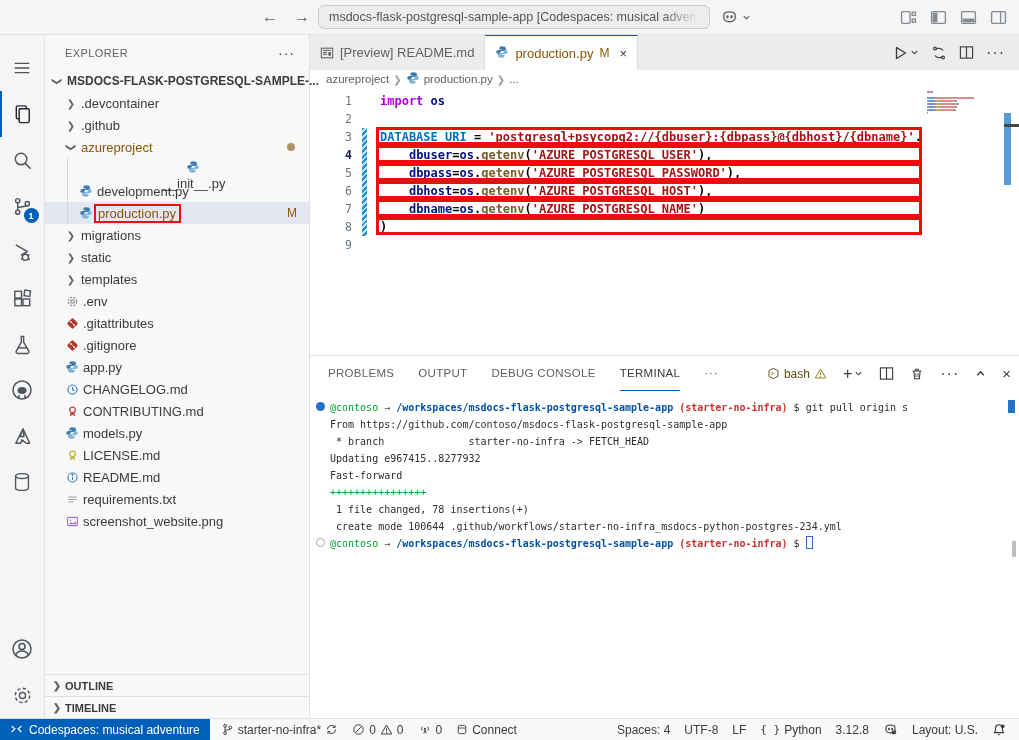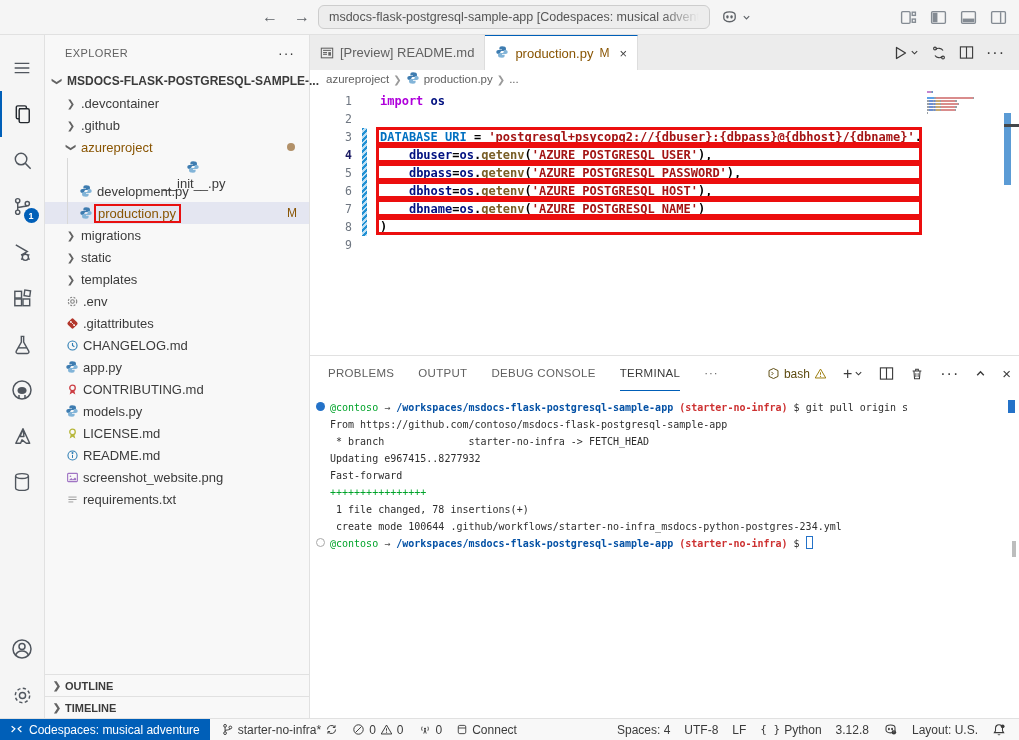--- a/index.html
+++ b/index.html
@@ -301,35 +301,46 @@
               <rect x="3" y="3" width="10" height="10" rx="2" transform="rotate(45 8 8)" fill="#b3372c"></rect>
               <circle cx="6" cy="6" r="1.1" fill="#fff"></circle>
               <circle cx="10" cy="10" r="1.1" fill="#fff"></circle>
               <path d="M6.7 6.7l2.6 2.6" stroke="#fff" stroke-width="1"></path>
             </svg>
           </span>
           <span class="lbl">.gitattributes</span>
         </div>
         <div class="trow" style="padding-left: 18px;">
           <span class="ficon">
+            <svg width="13" height="13" viewBox="0 0 16 16">
+              <rect x="3" y="3" width="10" height="10" rx="2" transform="rotate(45 8 8)" fill="#b3372c"></rect>
+              <circle cx="6" cy="6" r="1.1" fill="#fff"></circle>
+              <circle cx="10" cy="10" r="1.1" fill="#fff"></circle>
+              <path d="M6.7 6.7l2.6 2.6" stroke="#fff" stroke-width="1"></path>
+            </svg>
+          </span>
+          <span class="lbl">.gitignore</span>
+        </div>
+        <div class="trow" style="padding-left: 18px;">
+          <span class="ficon">
+            <svg width="14" height="14" viewBox="0 0 16 16">
+              <path d="M8 1.5c-2.2 0-3 .9-3 2.2V5h3v.8H3.9C2.5 5.8 1.5 6.7 1.5 8s1 2.2 2.4 2.2H6V8.7C6 7.6 7 6.8 8.2 6.8h2.6c1 0 1.7-.8 1.7-1.8V3.7c0-1.3-1.3-2.2-4.5-2.2z" fill="#3e7cb0"></path>
+              <path d="M8 14.5c2.2 0 3-.9 3-2.2V11H8v-.8h4.1c1.4 0 2.4-.9 2.4-2.2s-1-2.2-2.4-2.2H10v1.5c0 1.1-1 1.9-2.2 1.9H5.2c-1 0-1.7.8-1.7 1.8v1.3c0 1.3 1.3 2.2 4.5 2.2z" fill="#82b4d8"></path>
+            </svg>
+          </span>
+          <span class="lbl">app.py</span>
+        </div>
+        <div class="trow" style="padding-left: 18px;">
+          <span class="ficon">
             <svg width="13" height="13" viewBox="0 0 16 16" fill="none" stroke="#2d7db3" stroke-width="1.4">
               <circle cx="8" cy="8" r="5.6"></circle>
               <path d="M8 4.8V8l2.3 1.6"></path>
             </svg>
           </span>
           <span class="lbl">CHANGELOG.md</span>
-        </div>
-        <div class="trow" style="padding-left: 18px;">
-          <span class="ficon">
-            <svg width="14" height="14" viewBox="0 0 16 16">
-              <path d="M8 1.5c-2.2 0-3 .9-3 2.2V5h3v.8H3.9C2.5 5.8 1.5 6.7 1.5 8s1 2.2 2.4 2.2H6V8.7C6 7.6 7 6.8 8.2 6.8h2.6c1 0 1.7-.8 1.7-1.8V3.7c0-1.3-1.3-2.2-4.5-2.2z" fill="#3e7cb0"></path>
-              <path d="M8 14.5c2.2 0 3-.9 3-2.2V11H8v-.8h4.1c1.4 0 2.4-.9 2.4-2.2s-1-2.2-2.4-2.2H10v1.5c0 1.1-1 1.9-2.2 1.9H5.2c-1 0-1.7.8-1.7 1.8v1.3c0 1.3 1.3 2.2 4.5 2.2z" fill="#82b4d8"></path>
-            </svg>
-          </span>
-          <span class="lbl">app.py</span>
         </div>
         <div class="trow" style="padding-left: 18px;">
           <span class="ficon">
             <svg width="13" height="13" viewBox="0 0 16 16">
               <circle cx="8" cy="6" r="3.4" fill="none" stroke="#cc3e44" stroke-width="1.6"></circle>
               <path d="M6 8.5L4.5 14l3.5-2 3.5 2L10 8.5" fill="#cc3e44"></path>
             </svg>
           </span>
           <span class="lbl">CONTRIBUTING.md</span>
         </div>
@@ -356,35 +367,35 @@
             <svg width="13" height="13" viewBox="0 0 16 16" fill="none" stroke="#2d7db3" stroke-width="1.3">
               <circle cx="8" cy="8" r="5.6"></circle>
               <path d="M8 7.2V11"></path>
               <circle cx="8" cy="5" r=".6" fill="#2d7db3"></circle>
             </svg>
           </span>
           <span class="lbl">README.md</span>
         </div>
         <div class="trow" style="padding-left: 18px;">
           <span class="ficon">
+            <svg width="13" height="13" viewBox="0 0 16 16" stroke="#9b9b9b" stroke-width="1.2">
+              <path d="M3 5h10M3 8h10M3 11h6"></path>
+            </svg>
+          </span>
+          <span class="lbl">requirements.txt</span>
+        </div>
+        <div class="trow" style="padding-left: 18px;">
+          <span class="ficon">
             <svg width="13" height="13" viewBox="0 0 16 16">
               <rect x="2" y="3" width="12" height="10" rx="1" fill="none" stroke="#a074c4" stroke-width="1.4"></rect>
               <circle cx="5.5" cy="6.5" r="1" fill="#a074c4"></circle>
               <path d="M3.5 11.5l3-3 2 2 2.5-2.5 1.5 1.5v2z" fill="#a074c4"></path>
             </svg>
           </span>
           <span class="lbl">screenshot_website.png</span>
-        </div>
-        <div class="trow" style="padding-left: 18px;">
-          <span class="ficon">
-            <svg width="13" height="13" viewBox="0 0 16 16" stroke="#9b9b9b" stroke-width="1.2">
-              <path d="M3 5h10M3 8h10M3 11h6"></path>
-            </svg>
-          </span>
-          <span class="lbl">requirements.txt</span>
         </div>
       </div>
     <div id="sb-spacer"></div>
     <div class="sb-section">
         <span class="chev">❯</span>
         <span>OUTLINE</span>
       </div>
     <div class="sb-section">
         <span class="chev">❯</span>
         <span>TIMELINE</span>

